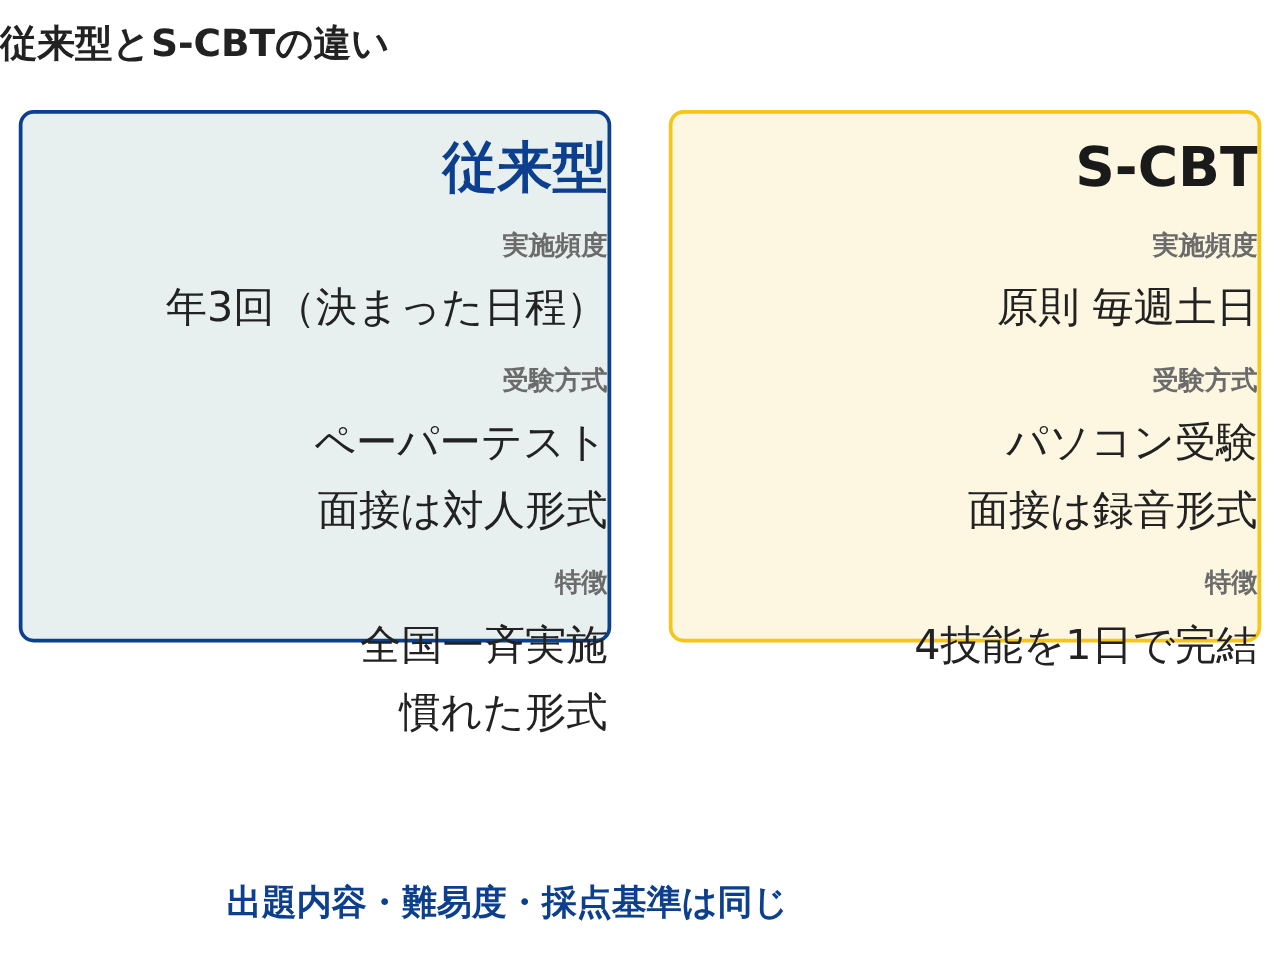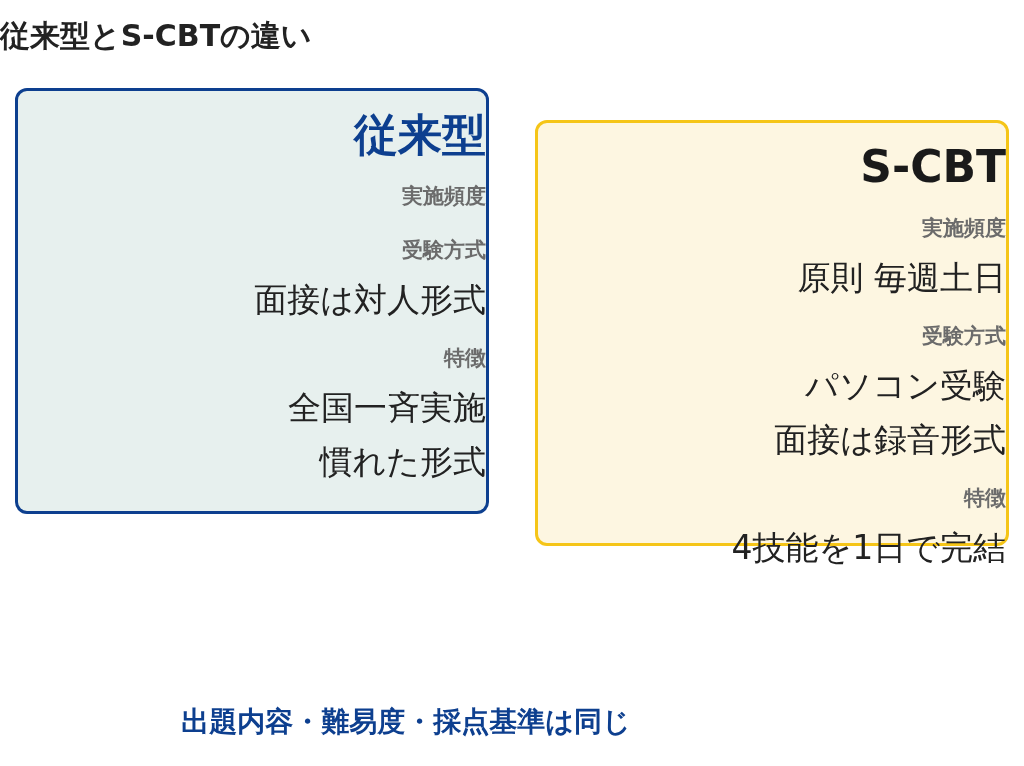--- a/index.html
+++ b/index.html
@@ -39,21 +39,20 @@
     left: 15px;
     width: 474px;
     border-color: #0d3f8f;
     background: #e7f0ee;
   }
   .card.right {
     left: 535px;
     width: 474px;
     border-color: #f5c518;
     background: #fdf6e1;
-    margin-top: 32px;
   }
   .card-title {
     margin-top: 14px;
     font-size: 44px;
     font-weight: bold;
     line-height: 60px;
   }
   .card.left .card-title { color: #0d3f8f; }
   .card.right .card-title { color: #1a1a1a; }
   .section {
@@ -85,24 +84,26 @@
 </head>
 <body>
 
 <div class="page-title">従来型とS-CBTの違い</div>
 
 <div class="card left">
   <div class="card-title">従来型</div>
 
   <div class="section">
     <div class="section-label">実施頻度</div>
+    <div class="section-value">年3回（決まった日程）</div>
   </div>
 
   <div class="section">
     <div class="section-label">受験方式</div>
+    <div class="section-value">ペーパーテスト</div>
     <div class="section-value">面接は対人形式</div>
   </div>
 
   <div class="section">
     <div class="section-label">特徴</div>
     <div class="section-value">全国一斉実施</div>
     <div class="section-value">慣れた形式</div>
   </div>
 </div>
 

